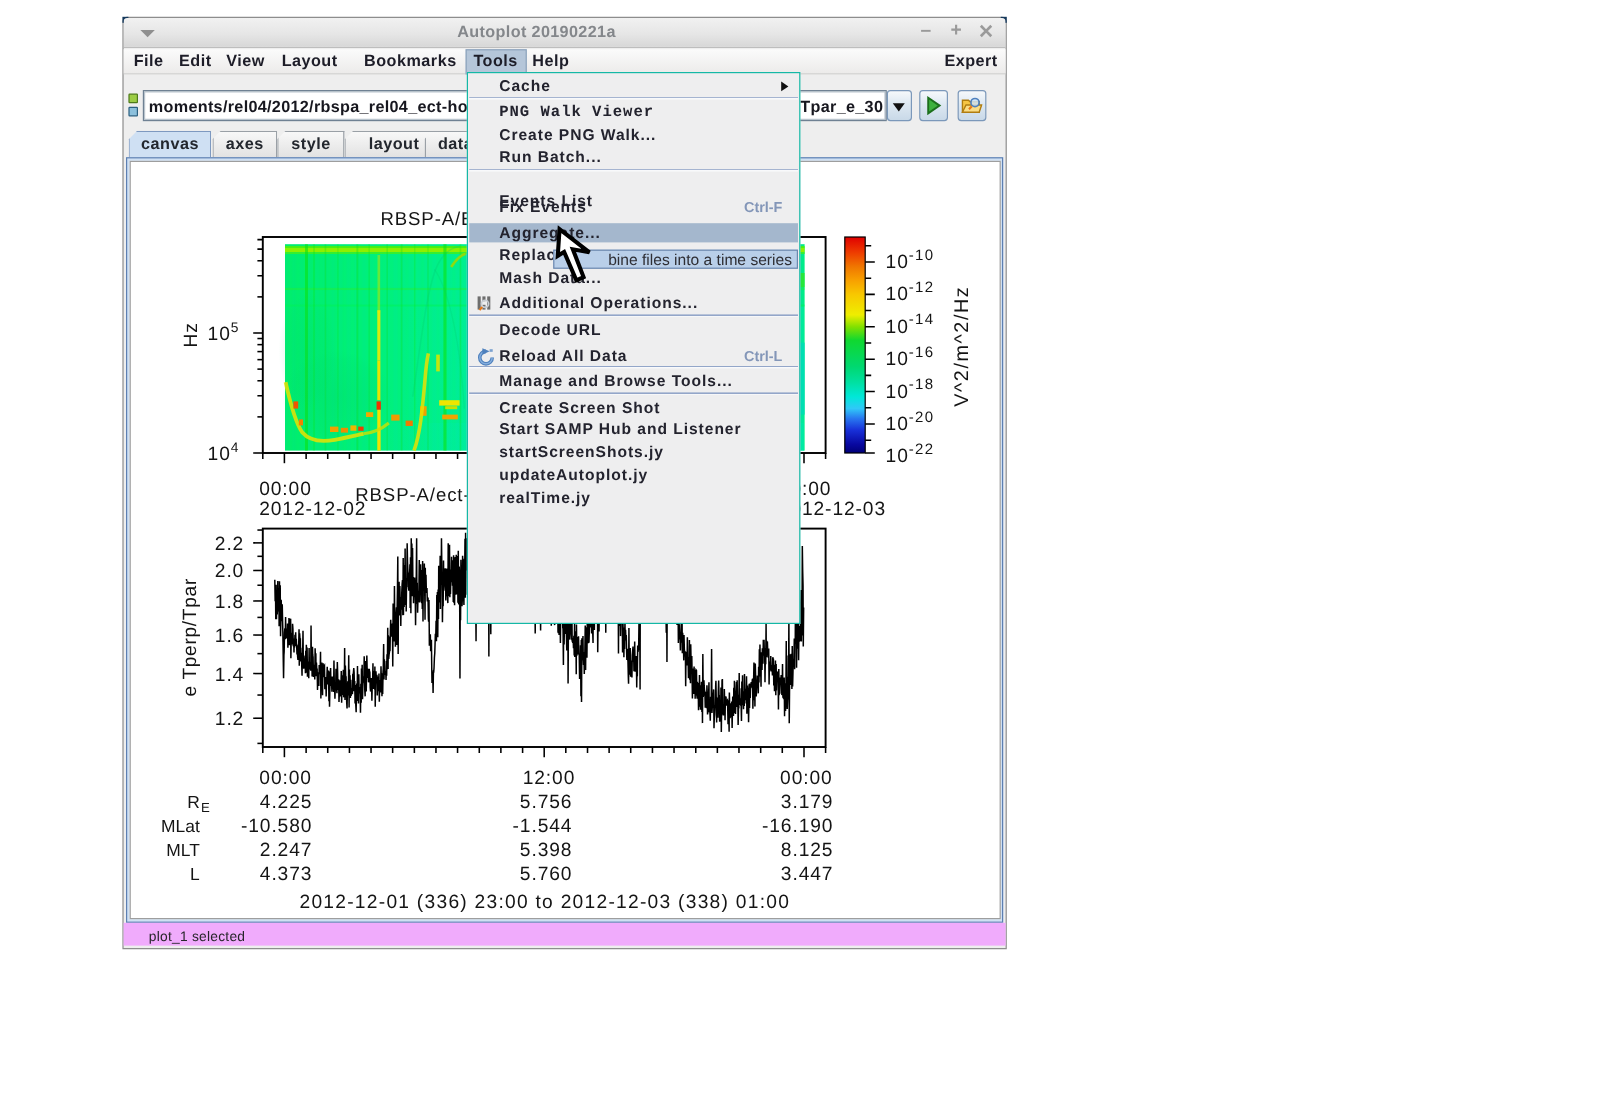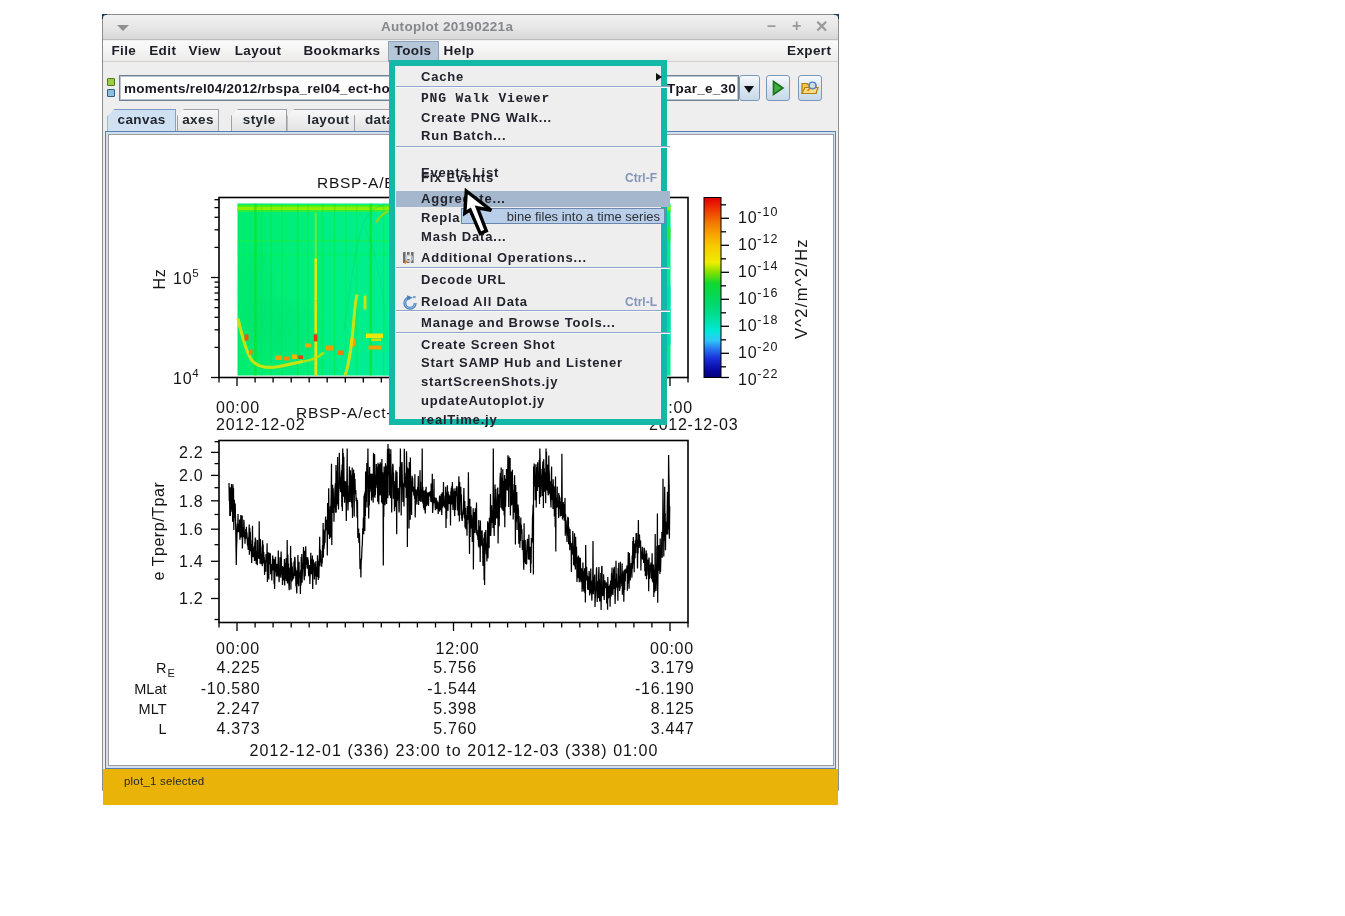--- a/index.html
+++ b/index.html
@@ -14,23 +14,23 @@
 #urlrow {position:absolute;left:0;top:47px;width:100%;height:47px;}
 .sq {position:absolute;left:4px;width:8px;height:8px;border-radius:1px;}
 #urlfield {position:absolute;left:16px;top:13px;width:620px;height:26px;background:#fff;border:1px solid #6f8193;box-shadow:inset 0 0 0 1px #b9c4cd;overflow:hidden;font-weight:bold;font-size:13.5px;color:#17171f;letter-spacing:0.25px;}
 #urlfield .l {position:absolute;left:4px;top:5px;white-space:pre;}
 #urlfield .r {position:absolute;right:2px;top:5px;padding-left:18px;}
 .nbtn {position:absolute;top:13px;height:26px;background:linear-gradient(#f6f9fb,#dde8f2 45%,#c9d9e8);border:1px solid #7b98ba;border-radius:3px;}
 #tabrow {position:absolute;left:0;top:94px;width:100%;height:22px;}
 .tab {position:absolute;top:0;height:22px;border:1px solid #9aa0a6;border-bottom:none;background:linear-gradient(#f8f8f8,#e2e2e2);font-weight:bold;font-size:13.5px;color:#23272e;text-align:center;letter-spacing:0.4px;clip-path:polygon(7px 0,100% 0,100% 100%,0 100%,0 7px);padding-top:2px;}
 #contentpane {position:absolute;left:2px;top:116px;width:731px;height:638px;background:#cfe0f3;border:1px solid #5c7fb2;}
 #canvas {position:absolute;left:5px;top:118.5px;width:726px;height:632px;background:#fff;border:1px solid #9e9e9e;}
-#statusbar {position:absolute;left:0px;top:754px;width:735px;height:36px;background:#eab308;}
+#statusbar {position:absolute;left:0px;top:754px;width:735px;height:19px;background:#f0abfc;}
 #statusbar span {position:absolute;left:21px;top:6px;font-size:11.5px;color:#26262a;letter-spacing:0.2px;}
-#menupop {position:absolute;left:388.5px;top:60px;width:278px;height:365px;background:#eeeeef;border:6px solid #14b8a6;z-index:50;}
+#menupop {position:absolute;left:388.5px;top:60px;width:278px;height:460px;background:#eeeeef;border:1px solid #14b8a6;z-index:50;}
 .mi {position:absolute;left:1px;width:274.5px;height:16px;line-height:16px;}
 .mt {position:absolute;left:25.5px;font-weight:bold;font-size:13px;color:#23232e;letter-spacing:0.8px;white-space:pre;}
 .acc {position:absolute;right:13px;font-size:12px;color:#8396b8;font-weight:bold;}
 .msep {position:absolute;left:1px;width:274.5px;height:2px;background:linear-gradient(#93a6c9 50%,#f8f9fb 50%);}
 .sarr {position:absolute;right:8px;top:3.5px;width:0;height:0;border-top:4.5px solid transparent;border-bottom:4.5px solid transparent;border-left:6px solid #111;}
 .mic {position:absolute;left:6px;top:0.5px;}
 #tooltip {position:absolute;left:461px;top:207.5px;width:204px;height:16.5px;background:#b9cfe9;border:1px solid #6c87ae;z-index:60;font-size:13px;color:#2e2e34;}
 #tooltip span {position:absolute;right:4px;top:0.5px;white-space:pre;}
 #cursor {position:absolute;left:462px;top:187px;z-index:70;}
 </style></head><body>
@@ -74,21 +74,21 @@
         <svg width="18" height="16" viewBox="0 0 18 16" style="position:absolute;left:2px;top:4px">
     <path d="M1,3.5 L1,13.5 L15,13.5 L15,4.8 L7.5,4.8 L6,3.5 Z" fill="#f6c544" stroke="#b07d10" stroke-width="1.2"></path>
     <path d="M1,13.5 L4,7.5 L17,7.5 L15,13.5 Z" fill="#fadd85" stroke="#b07d10" stroke-width="1.2"></path>
     <circle cx="11.5" cy="5.5" r="3.4" fill="#cfe4f7" fill-opacity="0.85" stroke="#4f81bd" stroke-width="1.4"></circle>
     <line x1="8.8" y1="8.5" x2="6.5" y2="11" stroke="#e87714" stroke-width="1.8"></line>
         </svg>
       </div>
  </div>
  <div id="tabrow">
   <div class="tab" style="left:4.4px;width:68.5px;background:#cfe0f3;border-color:#7e99c0">canvas</div>
-  <div class="tab" style="left:74px;width:42px">axes</div>
+  <div class="tab" style="left:74px;width:54px">axes</div>
   <div class="tab" style="left:128px;width:56.4px">style</div>
   <div class="tab" style="left:184.4px;width:82px">layout</div>
   <div class="tab" style="left:250.6px;width:52px">data</div>
  </div>
  <div id="contentpane"></div>
  <div id="canvas"></div>
  <svg width="726" height="632" viewBox="108 133.5 726 632" style="position:absolute;left:5px;top:118.5px">
 <defs>
 <linearGradient id="cbg" x1="0" y1="0" x2="0" y2="1">
 <stop offset="0" stop-color="#e00000"></stop>

